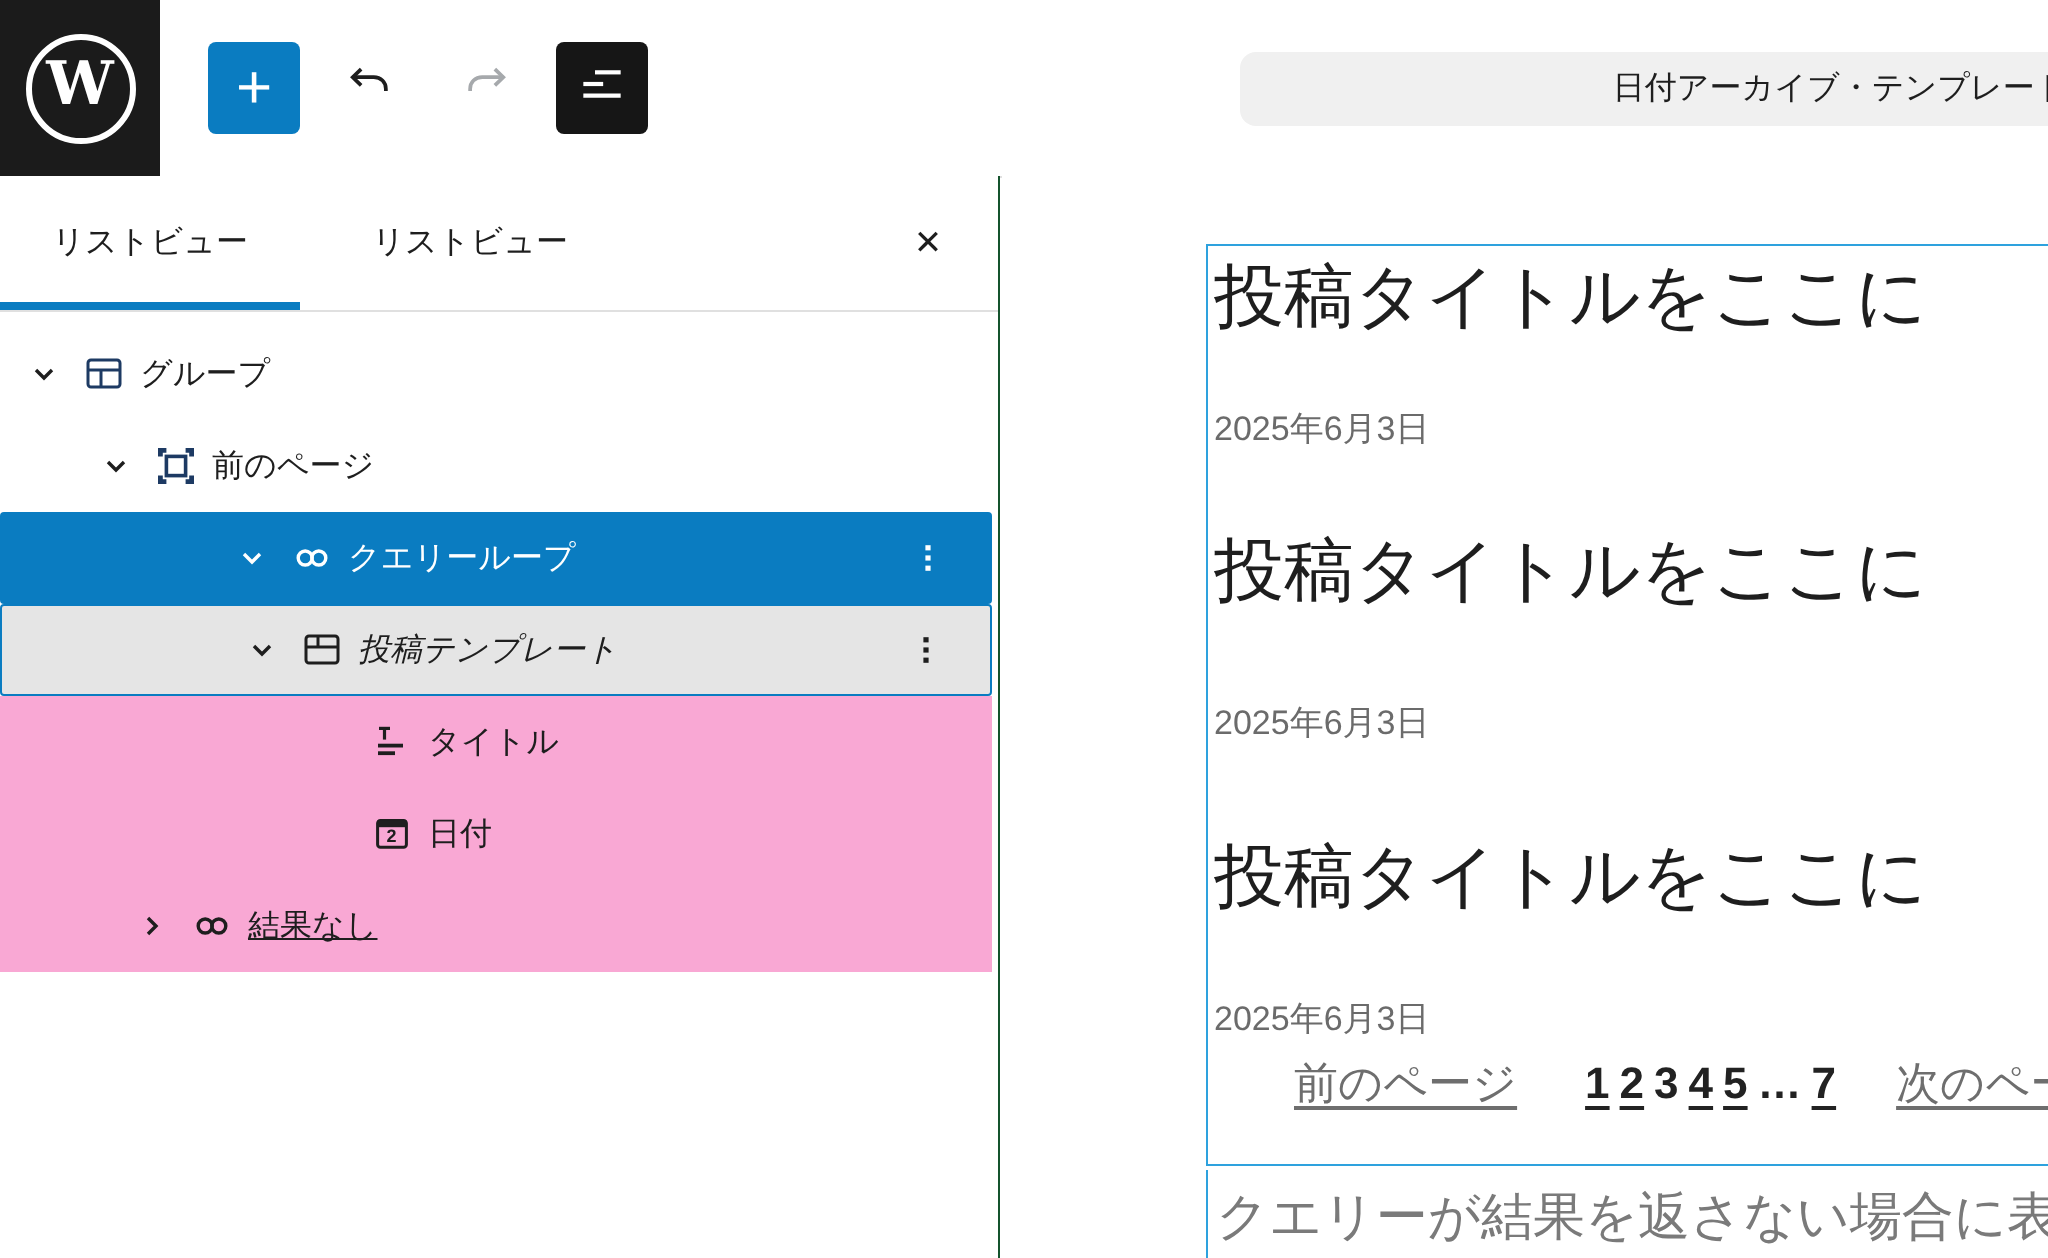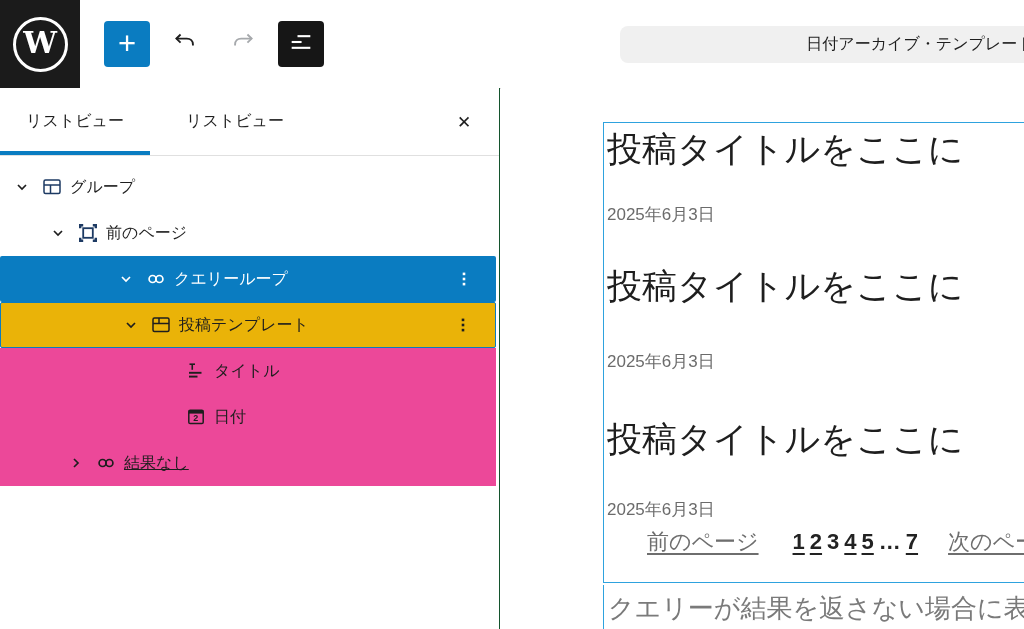--- a/index.html
+++ b/index.html
@@ -27,22 +27,22 @@
   .tab-outline{width:150px;margin-left:10px;}
   .tab-active-bar{position:absolute;left:0;bottom:0;width:150px;height:4px;background:#0a7cc1;}
   .close-btn{position:absolute;right:18px;top:17px;width:34px;height:34px;display:flex;align-items:center;justify-content:center;font-size:17px;color:#1e1e1e;cursor:pointer;}
   .tree{padding-top:8px;}
   .tree-row{position:relative;height:46px;display:flex;align-items:center;margin-right:3px;box-sizing:border-box;cursor:pointer;}
   .tree-row .chev{width:24px;height:24px;flex:0 0 24px;display:flex;align-items:center;justify-content:center;}
   .tree-row .blk-icon{width:24px;height:24px;flex:0 0 24px;margin-left:6px;display:flex;align-items:center;justify-content:center;}
   .tree-row .lbl{margin-left:6px;font-size:16px;white-space:nowrap;}
   .tree-row .kebab{position:absolute;right:20px;top:50%;transform:translateY(-50%);width:24px;height:24px;display:flex;align-items:center;justify-content:center;}
   .row-primary{background:#0a7cc1;color:#fff;border-radius:2px;}
-  .row-outline{background:#eab308;border:1.5px solid #0a7cc1;border-radius:2px;}
-  .row-tinted{background:#ec4899;}
+  .row-outline{background:#e5e5e5;border:1.5px solid #0a7cc1;border-radius:2px;font-style:italic;}
+  .row-tinted{background:#f9a8d4;}
   
   .canvas{position:absolute;left:501px;top:88px;width:523px;height:541px;background:#fff;overflow:hidden;}
   .qloop-box{position:absolute;left:102px;top:34px;width:560px;height:461px;border:1.5px solid #2ea2de;box-sizing:border-box;padding-left:3px;overflow:hidden;}
   .post-title{font-size:35px;line-height:48px;font-weight:500;color:#1e1e1e;white-space:nowrap;}
   .post-date{font-size:17px;line-height:24px;color:#6b6b6b;}
   .post:nth-of-type(1) .post-title{margin-top:2px;}
   .post:nth-of-type(2) .post-title{margin-top:35px;}
   .post:nth-of-type(3) .post-title{margin-top:41px;}
   .post:nth-of-type(1) .post-date{margin-top:30px;}
   .post:nth-of-type(2) .post-date{margin-top:40px;}

